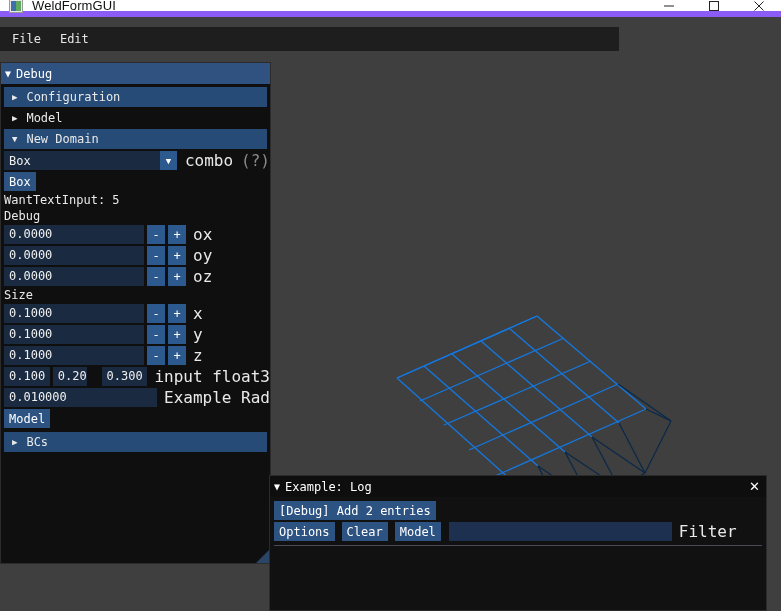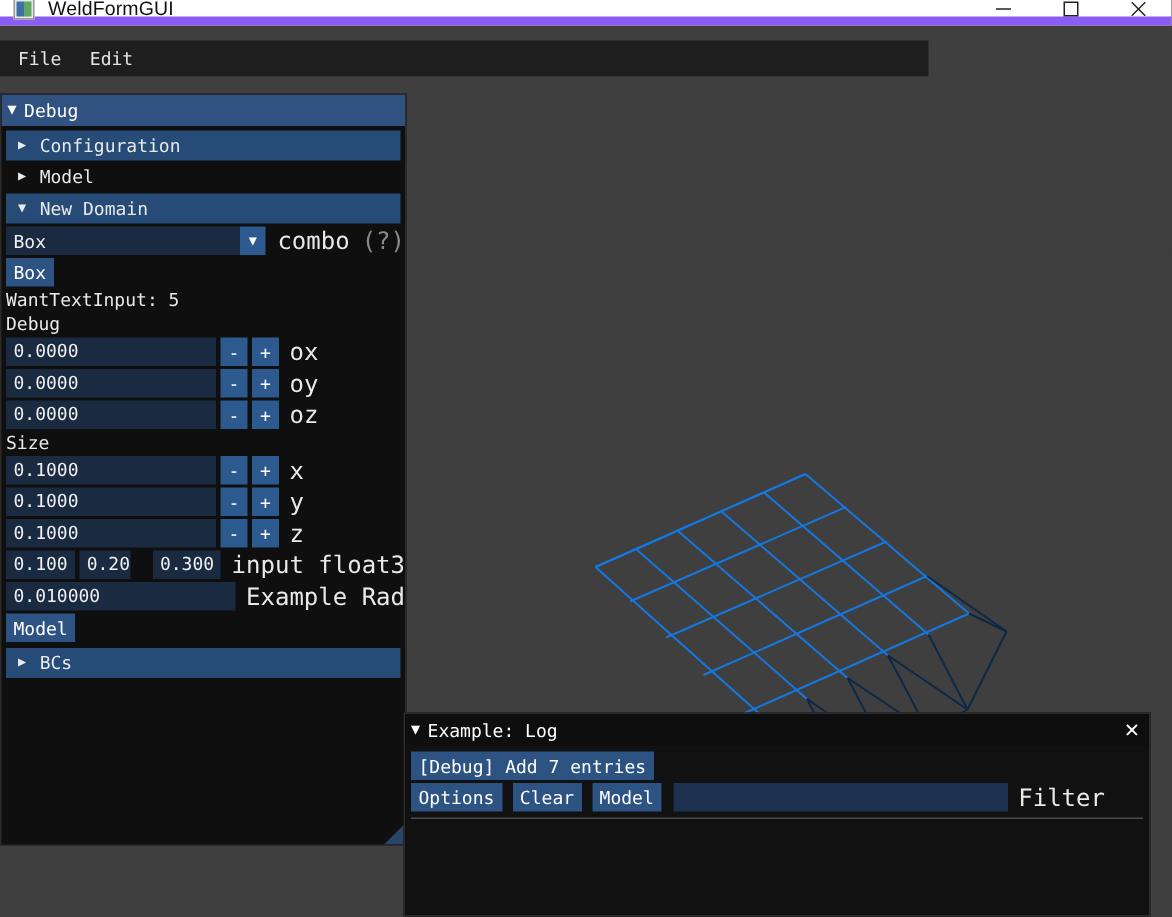--- a/index.html
+++ b/index.html
@@ -351,21 +351,21 @@
 </div>
 
 <div id="log-panel">
   <div id="log-header">
     <span class="tri">▼</span>
     <span>Example: Log</span>
     <span id="log-close">✕</span>
   </div>
   <div id="log-body">
     <div class="row" style="margin-left:0">
-      <div class="btn">[Debug] Add 7 entries</div>
+      <div class="btn">[Debug] Add 2 entries</div>
     </div>
     <div class="row" style="margin-left:0">
       <div class="btn">Options</div>
       <div class="btn" style="margin-left:7px">Clear</div>
       <div class="btn" style="margin-left:7px">Model</div>
       <div class="textbox log-filter"></div>
       <span class="lbl" style="margin-left:7px">Filter</span>
     </div>
   </div>
   <div id="log-sep"></div>

